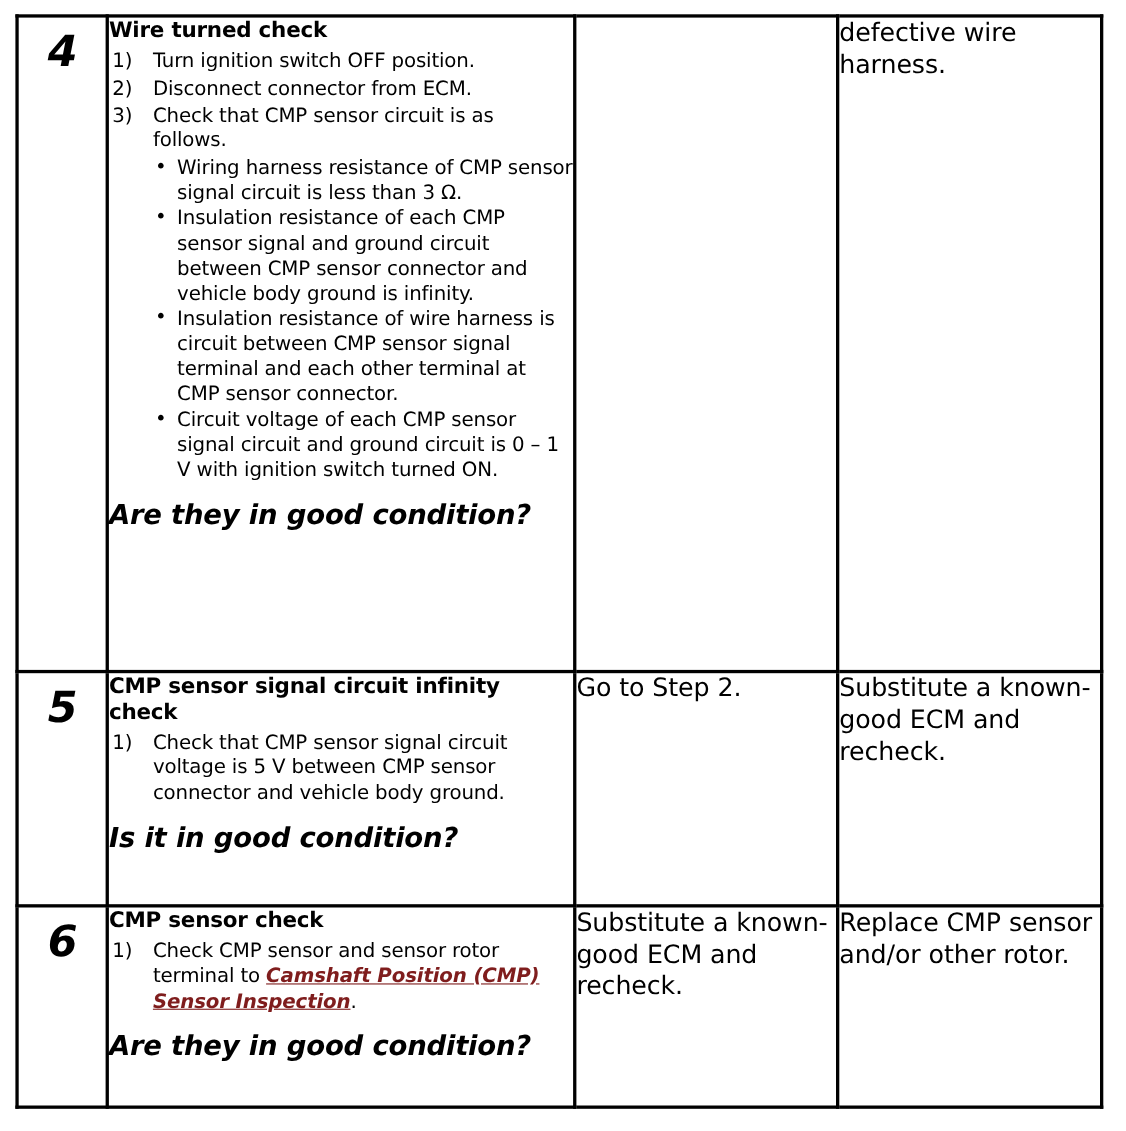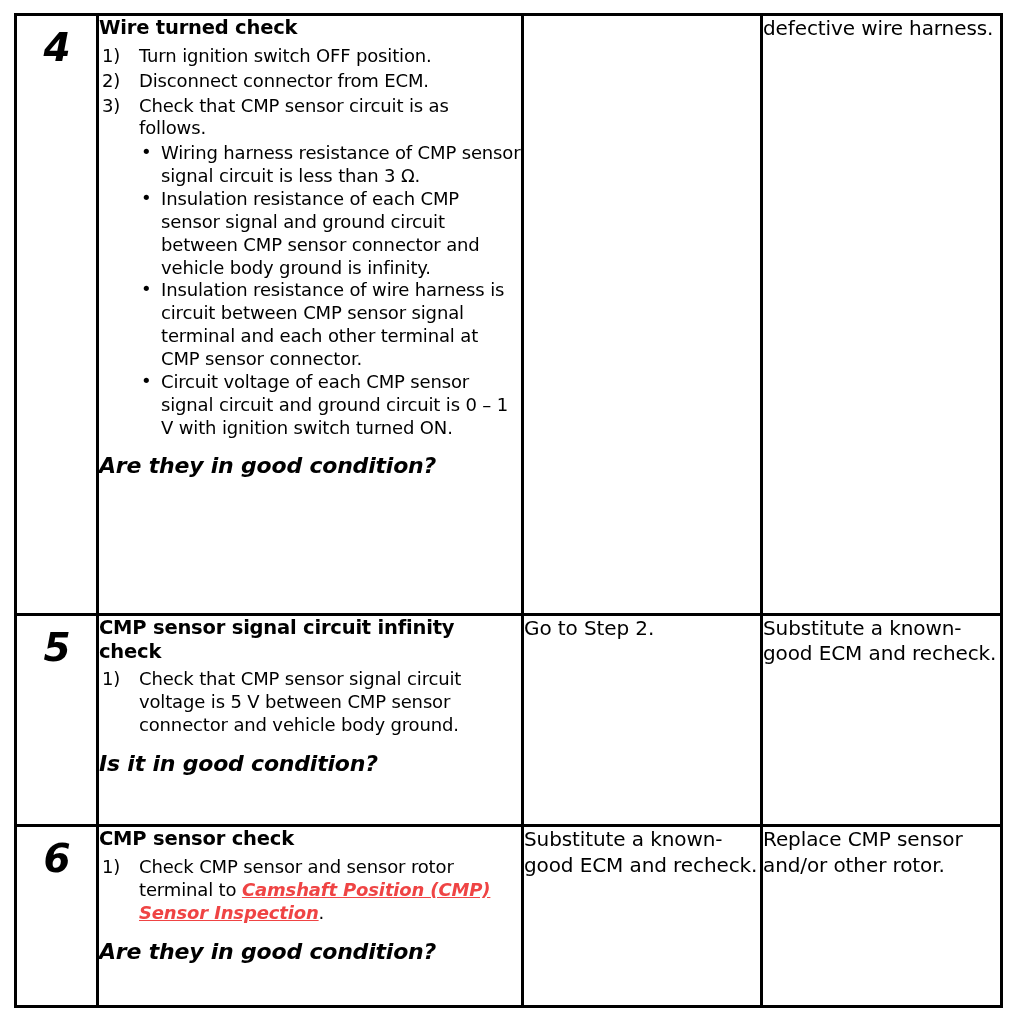--- a/index.html
+++ b/index.html
@@ -105,36 +105,36 @@
     position: absolute;
     left: 2px;
     top: -1px;
     font-size: 18px;
     line-height: 1.27;
   }
 
   .question {
     font-weight: bold;
     font-style: italic;
-    font-size: 22px;
+    font-size: 25px;
     line-height: 1.2;
     margin-top: 14px;
     letter-spacing: -0.2px;
   }
 
   .xref {
     font-weight: bold;
     font-style: italic;
     text-decoration: underline;
   }
 
   
   .result-cell {
     padding: 7px 8px 8px 9px;
-    font-size: 20px;
+    font-size: 23px;
     line-height: 1.27;
     letter-spacing: -0.1px;
   }
   .result-cell p { margin: 0; }
 </style>
 </head>
 <body>
 
 <div class="sheet">
   <table class="flow">
@@ -209,21 +209,21 @@
       </tr>
 
       <tr>
         <td class="step-cell">
           <div class="step-num">6</div>
         </td>
         <td class="body-cell">
           <div class="title">CMP sensor check</div>
           <ol class="steps">
             <li>
-              <span class="marker">1)</span><span>Check CMP sensor and sensor rotor terminal to </span><a class="xref" href="#" style="color: #ef4444;">Camshaft Position (CMP) Sensor Inspection</a><span>.</span>
+              <span class="marker">1)</span><span>Check CMP sensor and sensor rotor terminal to </span><a class="xref" href="#" style="color: #7f1d1d;">Camshaft Position (CMP) Sensor Inspection</a><span>.</span>
             </li>
           </ol>
           <div class="question">Are they in good condition?</div>
         </td>
         <td class="result-cell">
           <p>Substitute a known-good ECM and recheck.</p>
         </td>
         <td class="result-cell">
           <p>Replace CMP sensor and/or other rotor.</p>
         </td>

